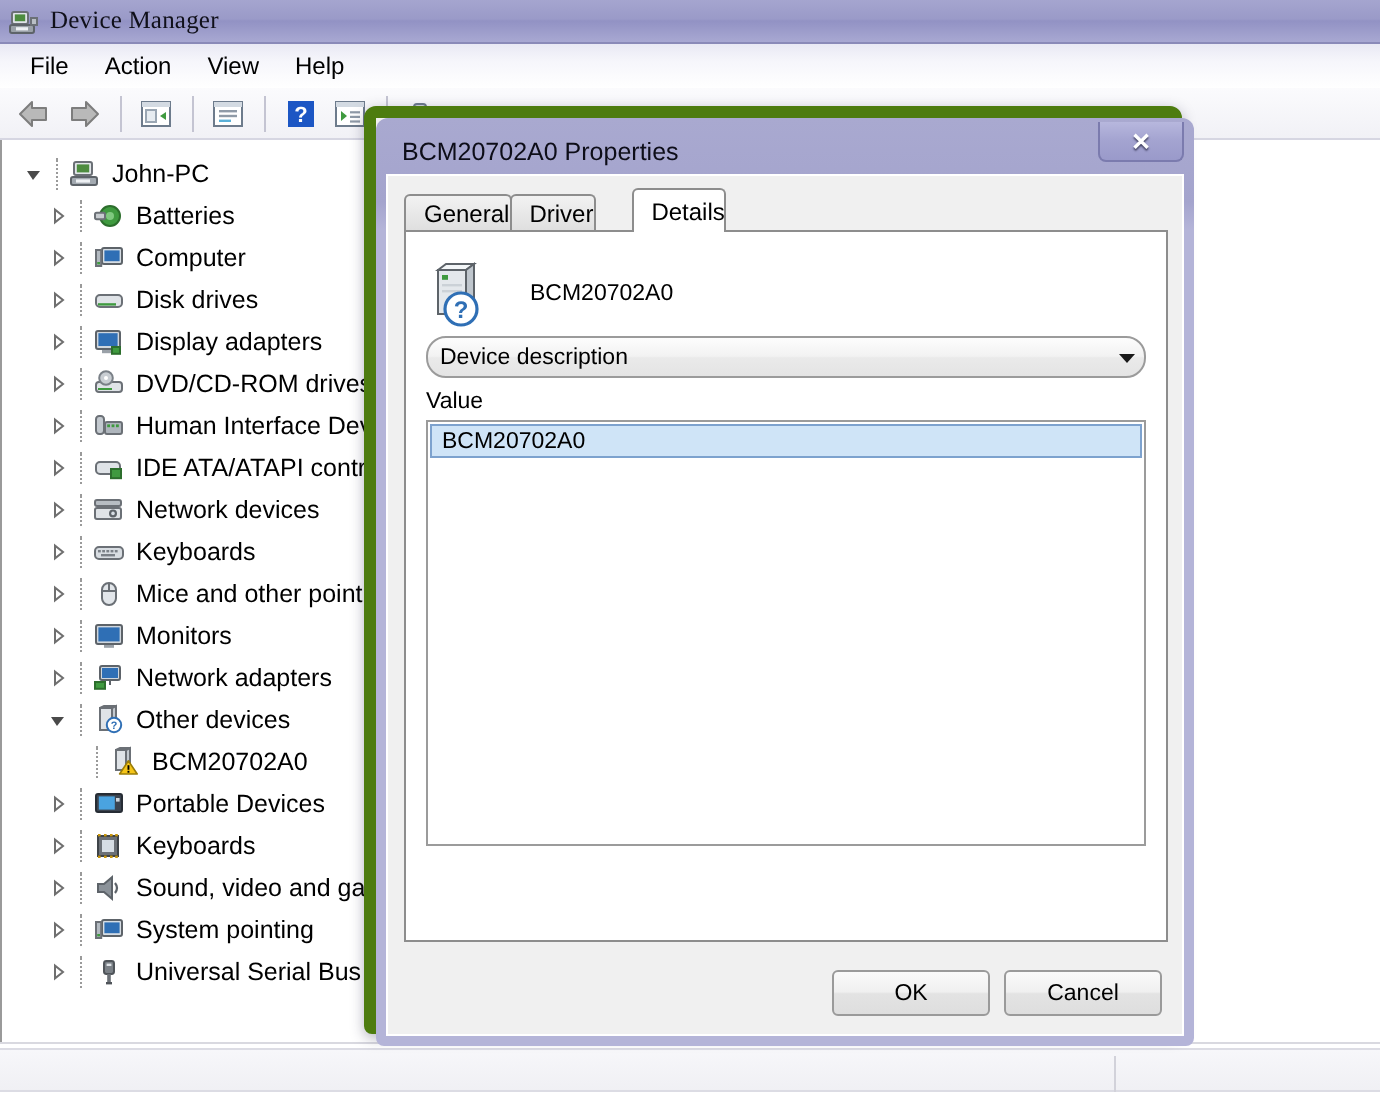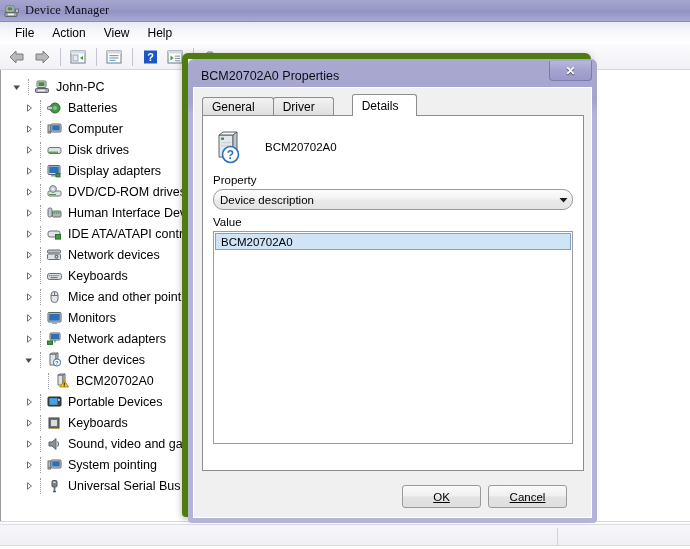--- a/index.html
+++ b/index.html
@@ -168,21 +168,21 @@
     border: 1px solid #ffffff;
   }
 
   
   .tabstrip {
     position: absolute; left: 8px; top: 6px;
     height: 22px; display: flex; align-items: flex-end;
   }
   .tab {
     font-size: 12px; color: #000;
-    padding: 3px 18px 3px 9px;
+    padding: 3px 0 3px 9px;
     border: 1px solid #8d8d8d;
     border-bottom: none;
     background: linear-gradient(to bottom, #f2f2f2, #dedede);
     border-radius: 3px 3px 0 0;
     margin-right: -1px;
     height: 19px;
     line-height: 13px;
     cursor: default;
     position: relative;
   }
@@ -242,22 +242,22 @@
     height: 17px;
     background: #cfe4f7;
     border: 1px solid #7da2ce;
     display: flex; align-items: center;
     font-size: 11.5px; color: #000;
     padding-left: 5px;
     cursor: default;
   }
 
   .dlg-buttons {
-    position: absolute; right: 24px; bottom: 9px;
-    display: flex; gap: 7px; text-decoration: underline;
+    position: absolute; right: 10px; bottom: 9px;
+    display: flex; gap: 7px;
   }
   .dlg-btn {
     width: 79px; height: 23px;
     font-size: 11.5px; color: #000;
     background: linear-gradient(to bottom, #fafafa 0%, #f0f0f0 47%, #e3e3e3 52%, #dedede 100%);
     border: 1px solid #9a9a9a;
     border-radius: 3px;
     display: flex; align-items: center; justify-content: center;
     cursor: pointer;
   }
@@ -743,21 +743,20 @@
                 <rect x="8" y="7.5" width="3" height="2.4" fill="#3f9a3f"></rect>
                 <rect x="8" y="12" width="10" height="1.2" fill="#cbd1d7"></rect>
                 <rect x="8" y="15" width="10" height="1.2" fill="#cbd1d7"></rect>
                 <circle cx="17.5" cy="24.5" r="8" fill="#ffffff" stroke="#2f6fb5" stroke-width="1.6"></circle>
                 <text x="17.5" y="29" font-family="Liberation Sans, sans-serif" font-size="12" font-weight="bold" fill="#2f6fb5" text-anchor="middle">?</text>
               </svg>
             </span>
             <span class="dev-name">BCM20702A0</span>
           </div>
 
-          <div class="field-label">Property</div>
 
           <div class="combo">
             <span class="combo-text">Device description</span>
             <span class="combo-arrow">
               <svg width="9" height="6" viewBox="0 0 9 6">
                   <path d="M0.5 1 L8.5 1 L4.5 5.5 Z" fill="#1a1a1a"></path>
                 </svg>
             </span>
           </div>
 

